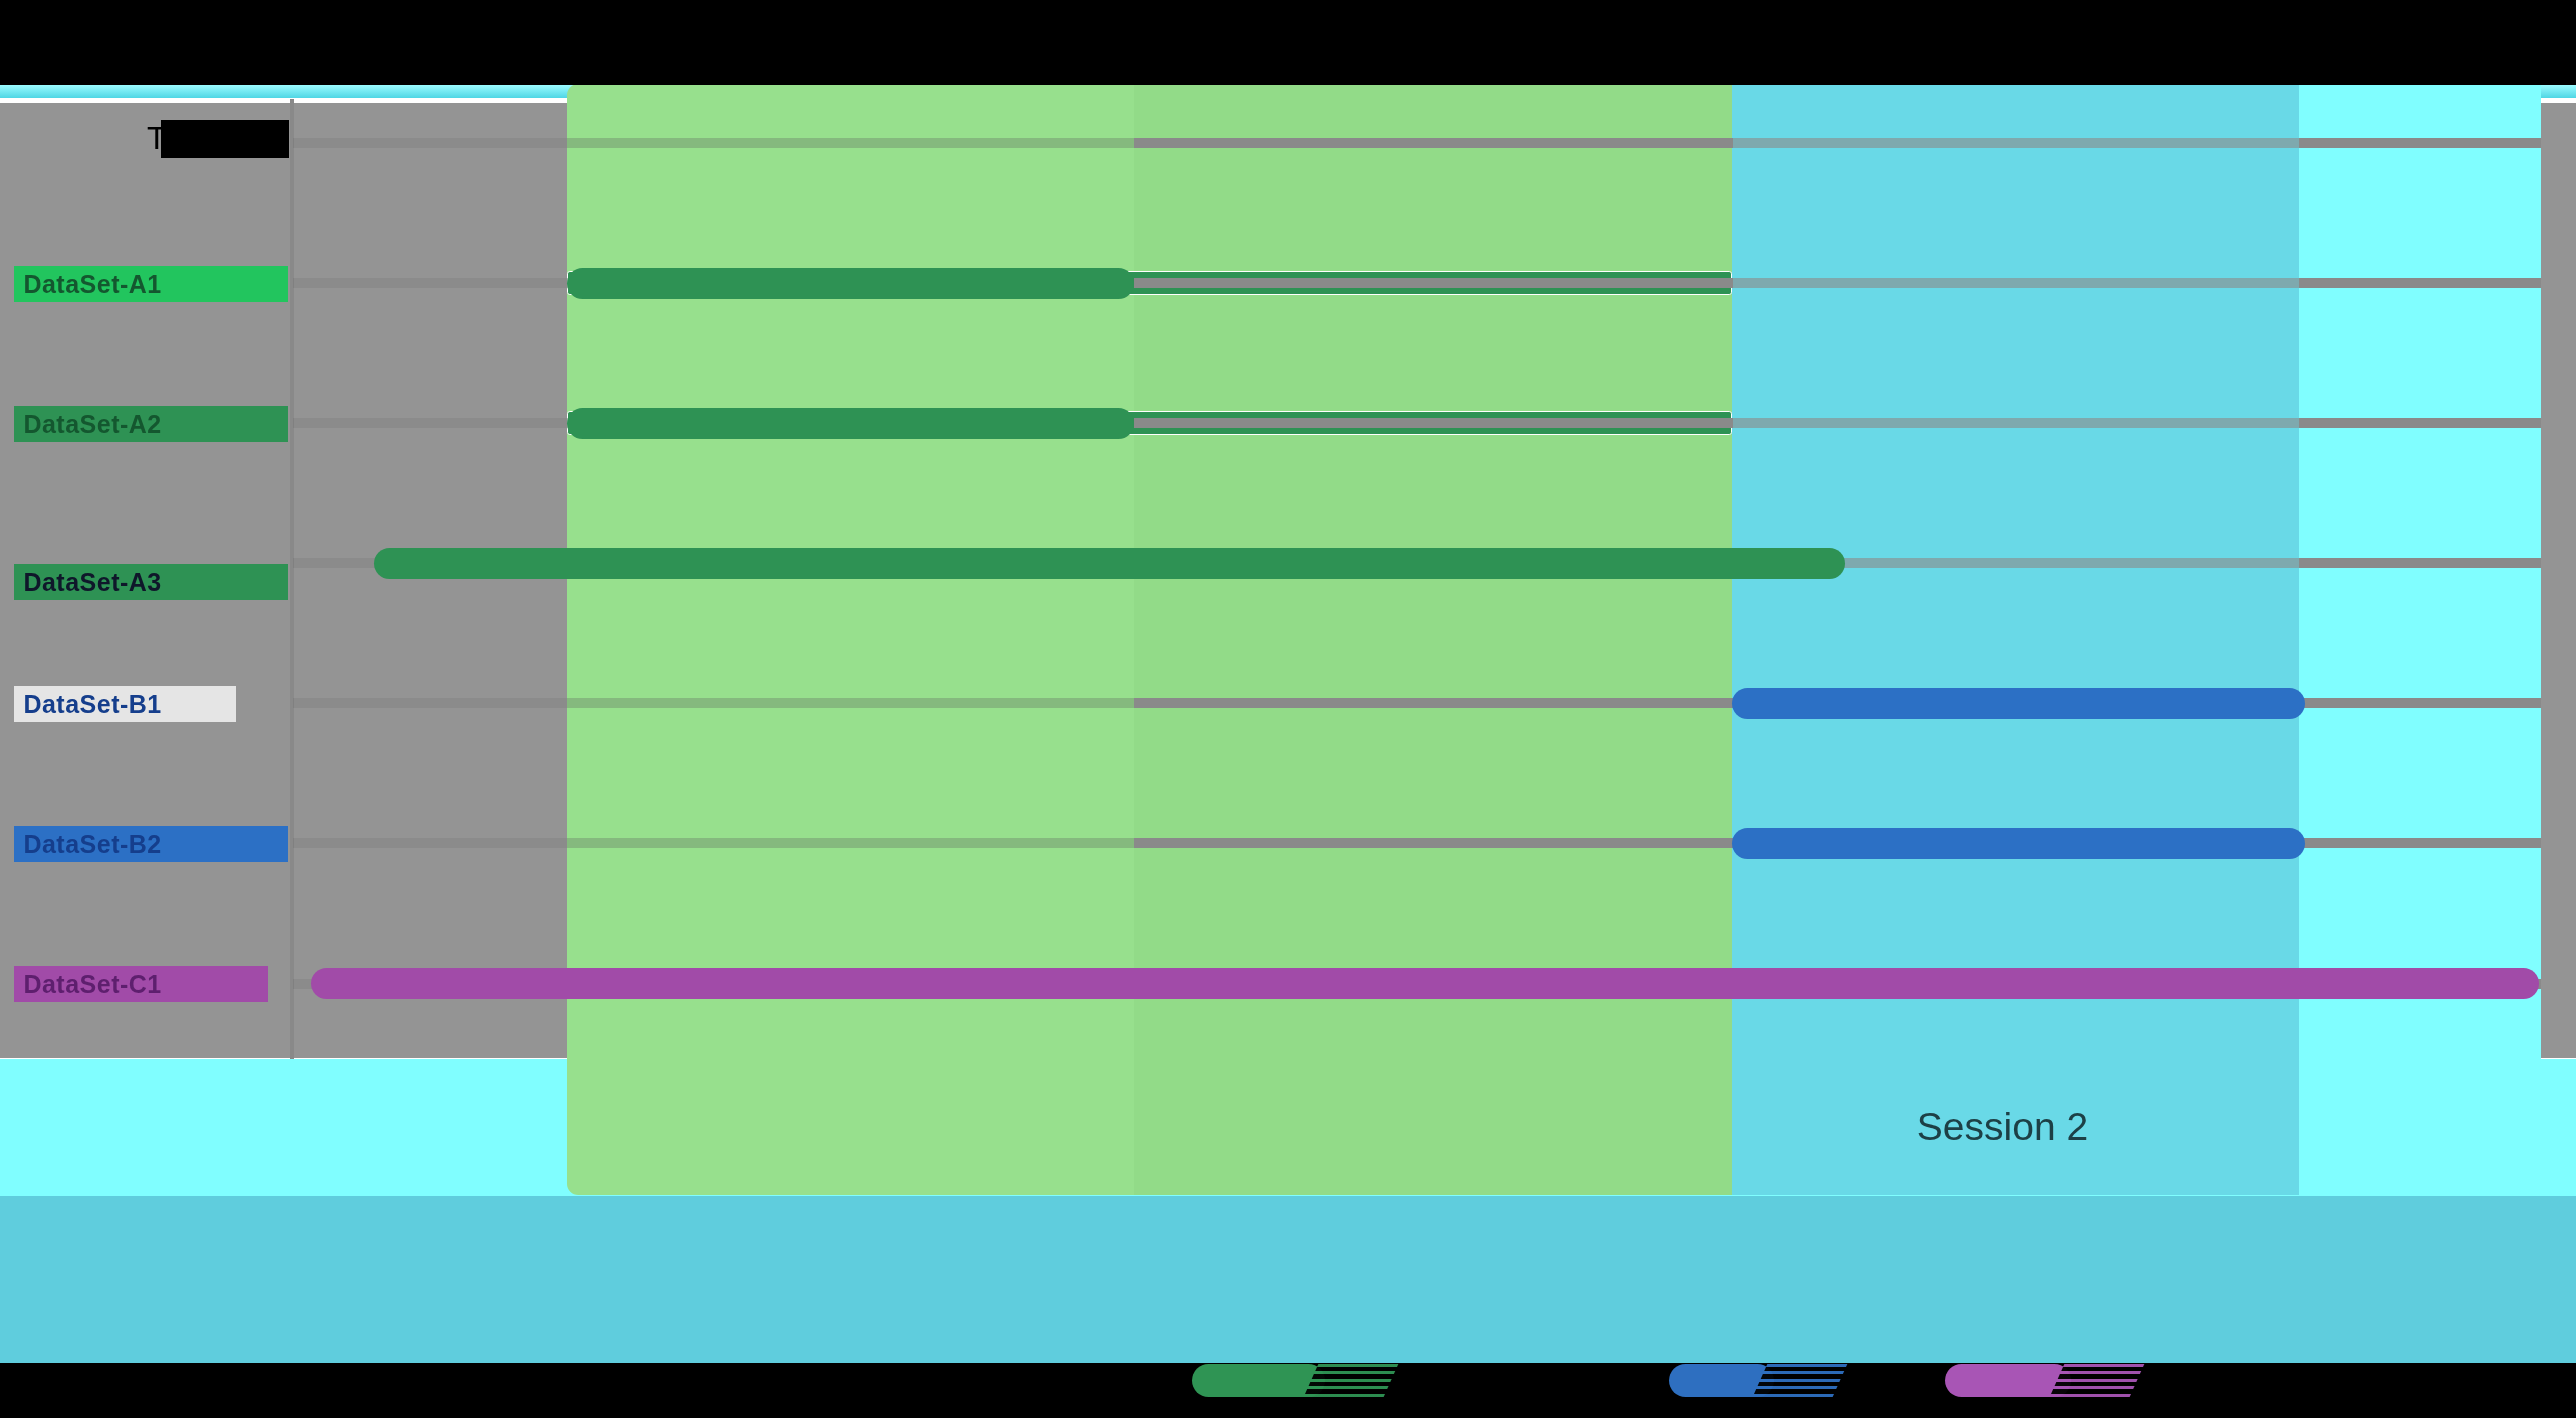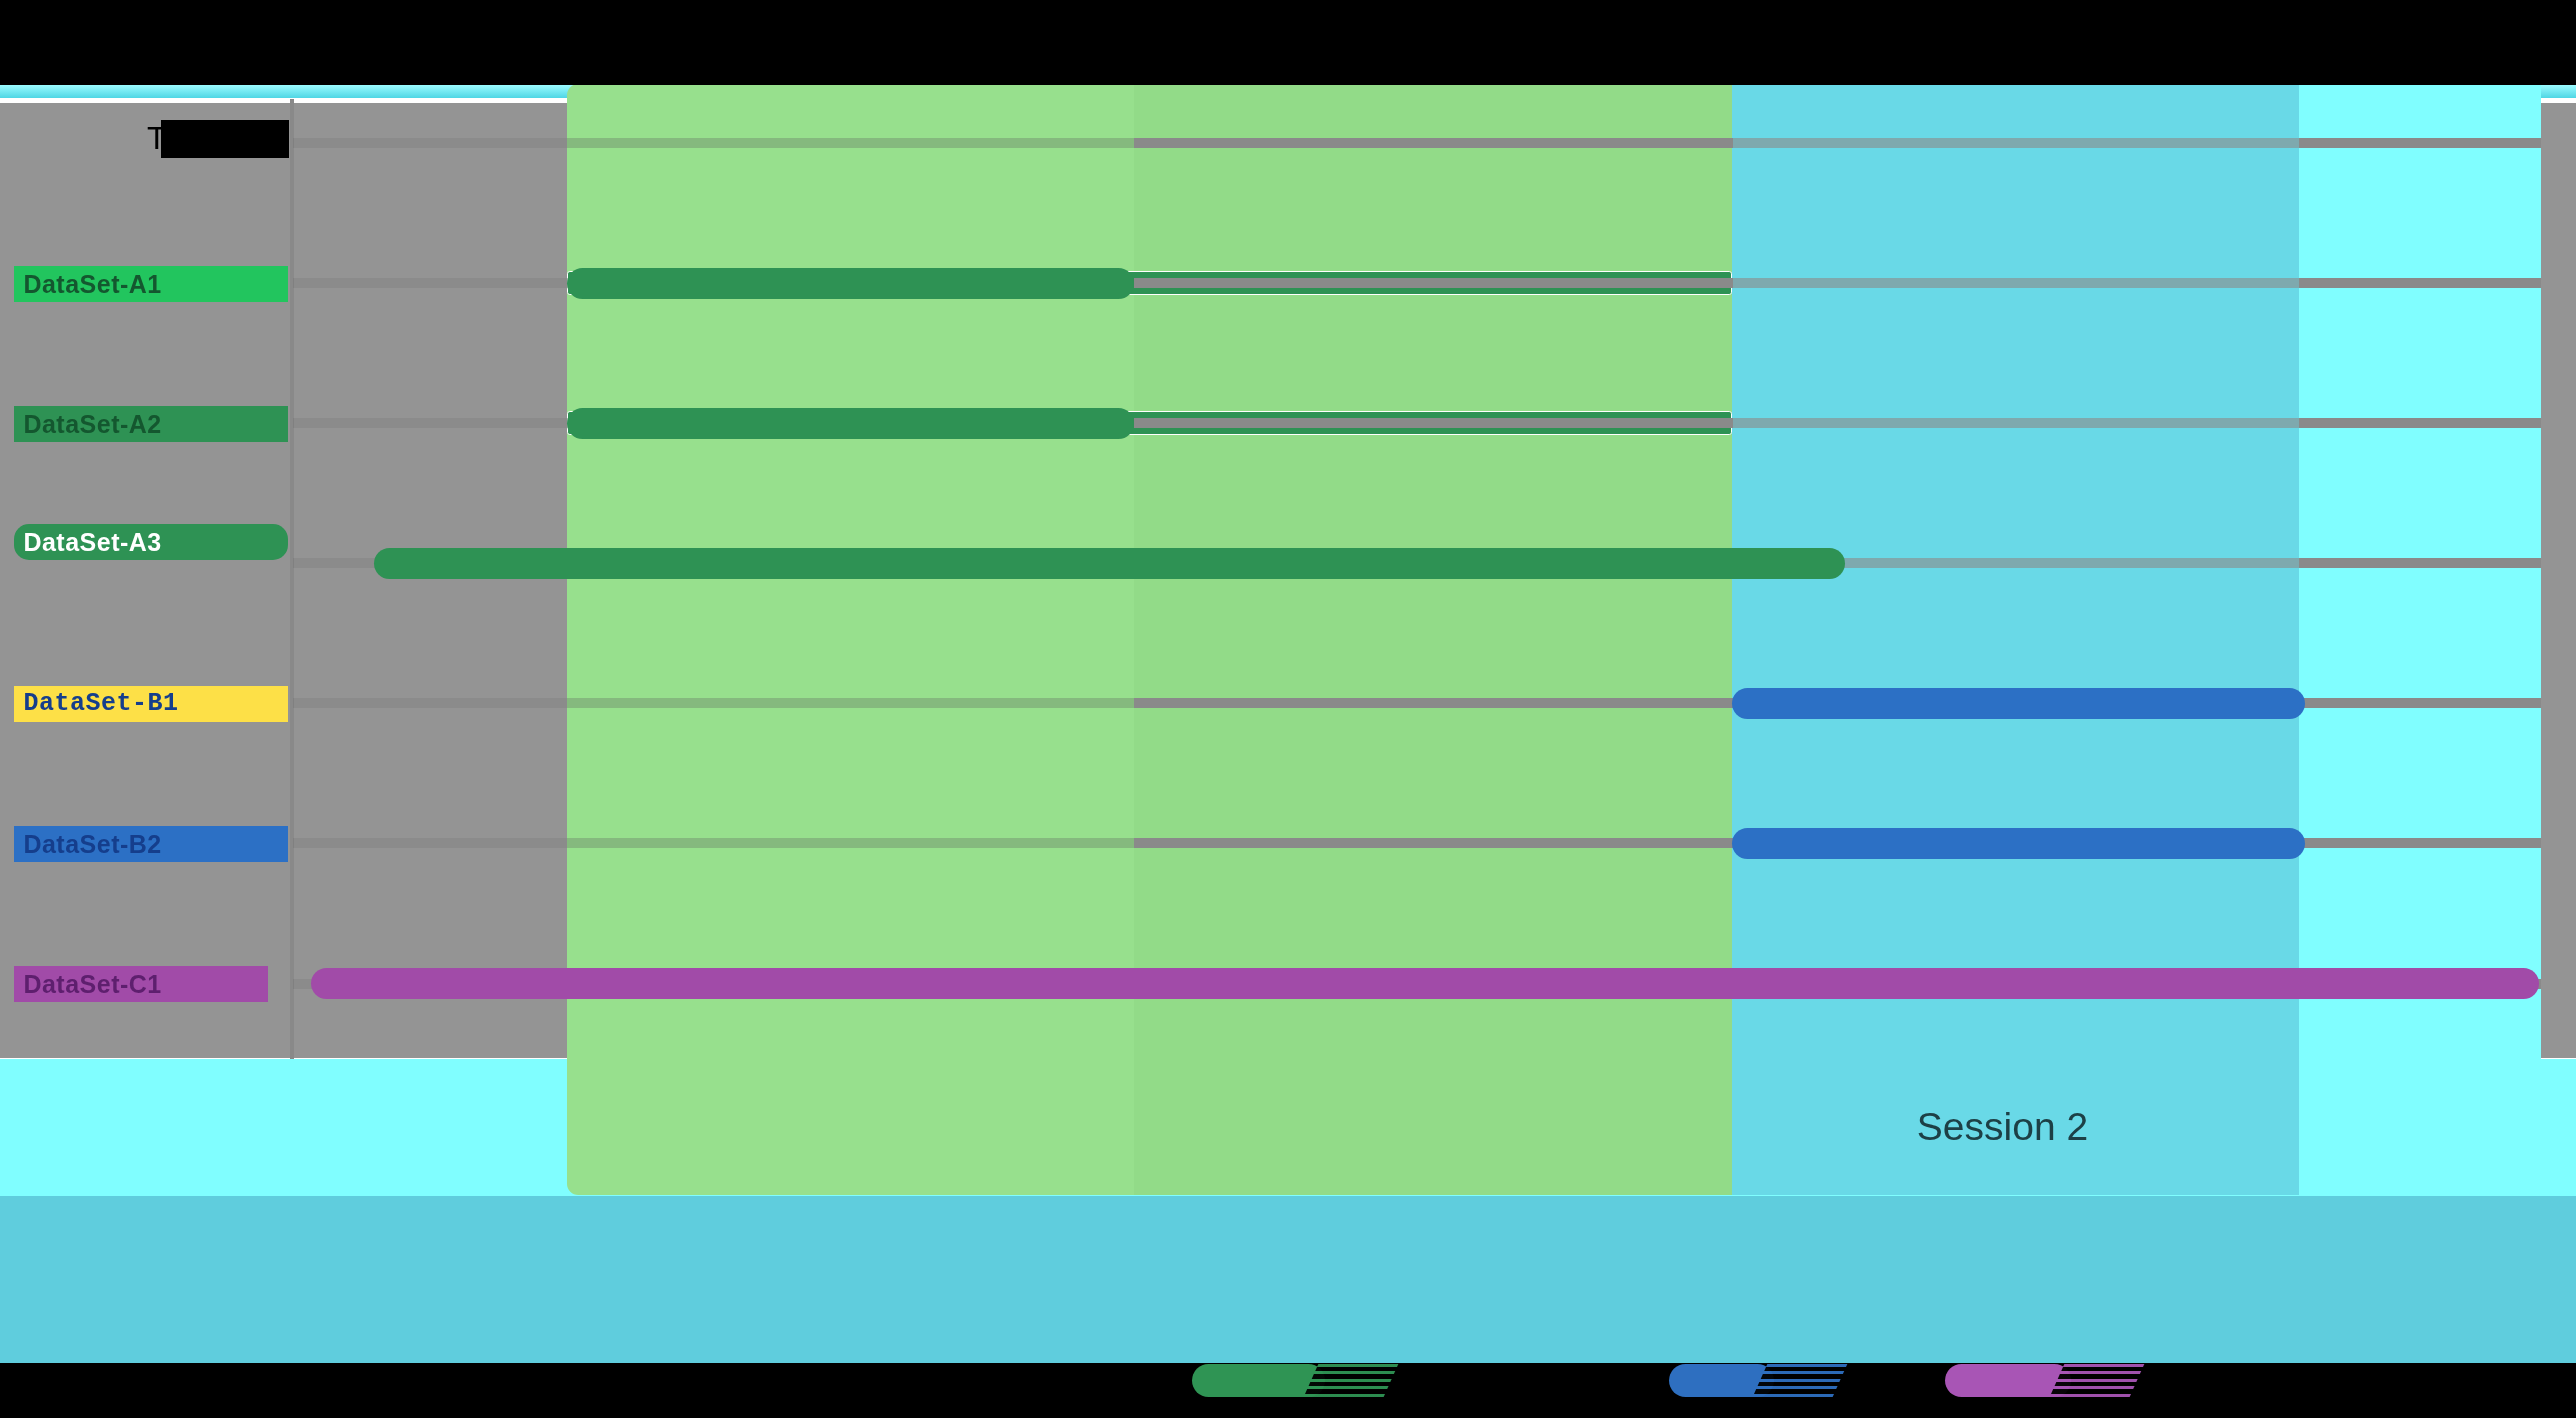--- a/index.html
+++ b/index.html
@@ -91,23 +91,23 @@
       <div class="abs gridseg" style="left: 567px; width: 567px; top: 979px; background: rgba(96, 104, 96, 0.32);"></div>
       <div class="abs gridseg" style="left: 1134px; width: 599px; top: 979px; background: rgb(138, 138, 138);"></div>
       <div class="abs gridseg" style="left: 1732px; width: 567px; top: 979px; background: rgba(138, 138, 138, 0.62);"></div>
       <div class="abs gridseg" style="left: 2299px; width: 242px; top: 979px; background: rgb(138, 138, 138);"></div>
       <div class="abs task-label" style="left: 14px; width: 274px; top: 266px; background: #22c55e; color: rgb(20, 87, 47);">DataSet-A1</div>
       <div class="abs track" style="left: 567px; width: 1165px; top: 271px; background: rgb(46, 146, 84);"></div>
       <div class="abs bar" style="left: 567px; width: 567px; top: 268px; background: rgb(46, 146, 84);"></div>
       <div class="abs task-label" style="left: 14px; width: 274px; top: 406px; background: rgb(46, 146, 84); color: rgb(20, 87, 47);">DataSet-A2</div>
       <div class="abs track" style="left: 567px; width: 1165px; top: 411px; background: rgb(46, 146, 84);"></div>
       <div class="abs bar" style="left: 567px; width: 567px; top: 408px; background: rgb(46, 146, 84);"></div>
-      <div class="abs task-label" style="left: 14px; width: 274px; top: 524px; background: rgb(46, 146, 84); color: #ffffff; border-radius: 15px;">DataSet-A3</div>
+      <div class="abs task-label" style="left: 14px; width: 274px; top: 564px; background: rgb(46, 146, 84); color: #0f172a;">DataSet-A3</div>
       <div class="abs bar" style="left: 374px; width: 1471px; top: 548px; background: rgb(46, 146, 84);"></div>
-      <div class="abs task-label" style="left: 14px; width: 274px; top: 686px; background: #fde047; color: rgb(21, 62, 140); font-family: Liberation Mono, monospace;">DataSet-B1</div>
+      <div class="abs task-label" style="left: 14px; width: 222px; top: 686px; background: #e5e5e5; color: rgb(21, 62, 140);">DataSet-B1</div>
       <div class="abs bar" style="left: 1732px; width: 573px; top: 688px; background: rgb(44, 112, 197);"></div>
       <div class="abs task-label" style="left: 14px; width: 274px; top: 826px; background: rgb(44, 112, 197); color: rgb(21, 62, 140);">DataSet-B2</div>
       <div class="abs bar" style="left: 1732px; width: 573px; top: 828px; background: rgb(44, 112, 197);"></div>
       <div class="abs task-label" style="left: 14px; width: 254px; top: 966px; background: rgb(161, 75, 168); color: rgb(94, 31, 110);">DataSet-C1</div>
       <div class="abs bar" style="left: 311px; width: 2228px; top: 968px; background: rgb(161, 75, 168);"></div>
     </div>
 
   <div class="abs task-header">Task</div>
   <div class="abs redaction red-task"></div>
 

